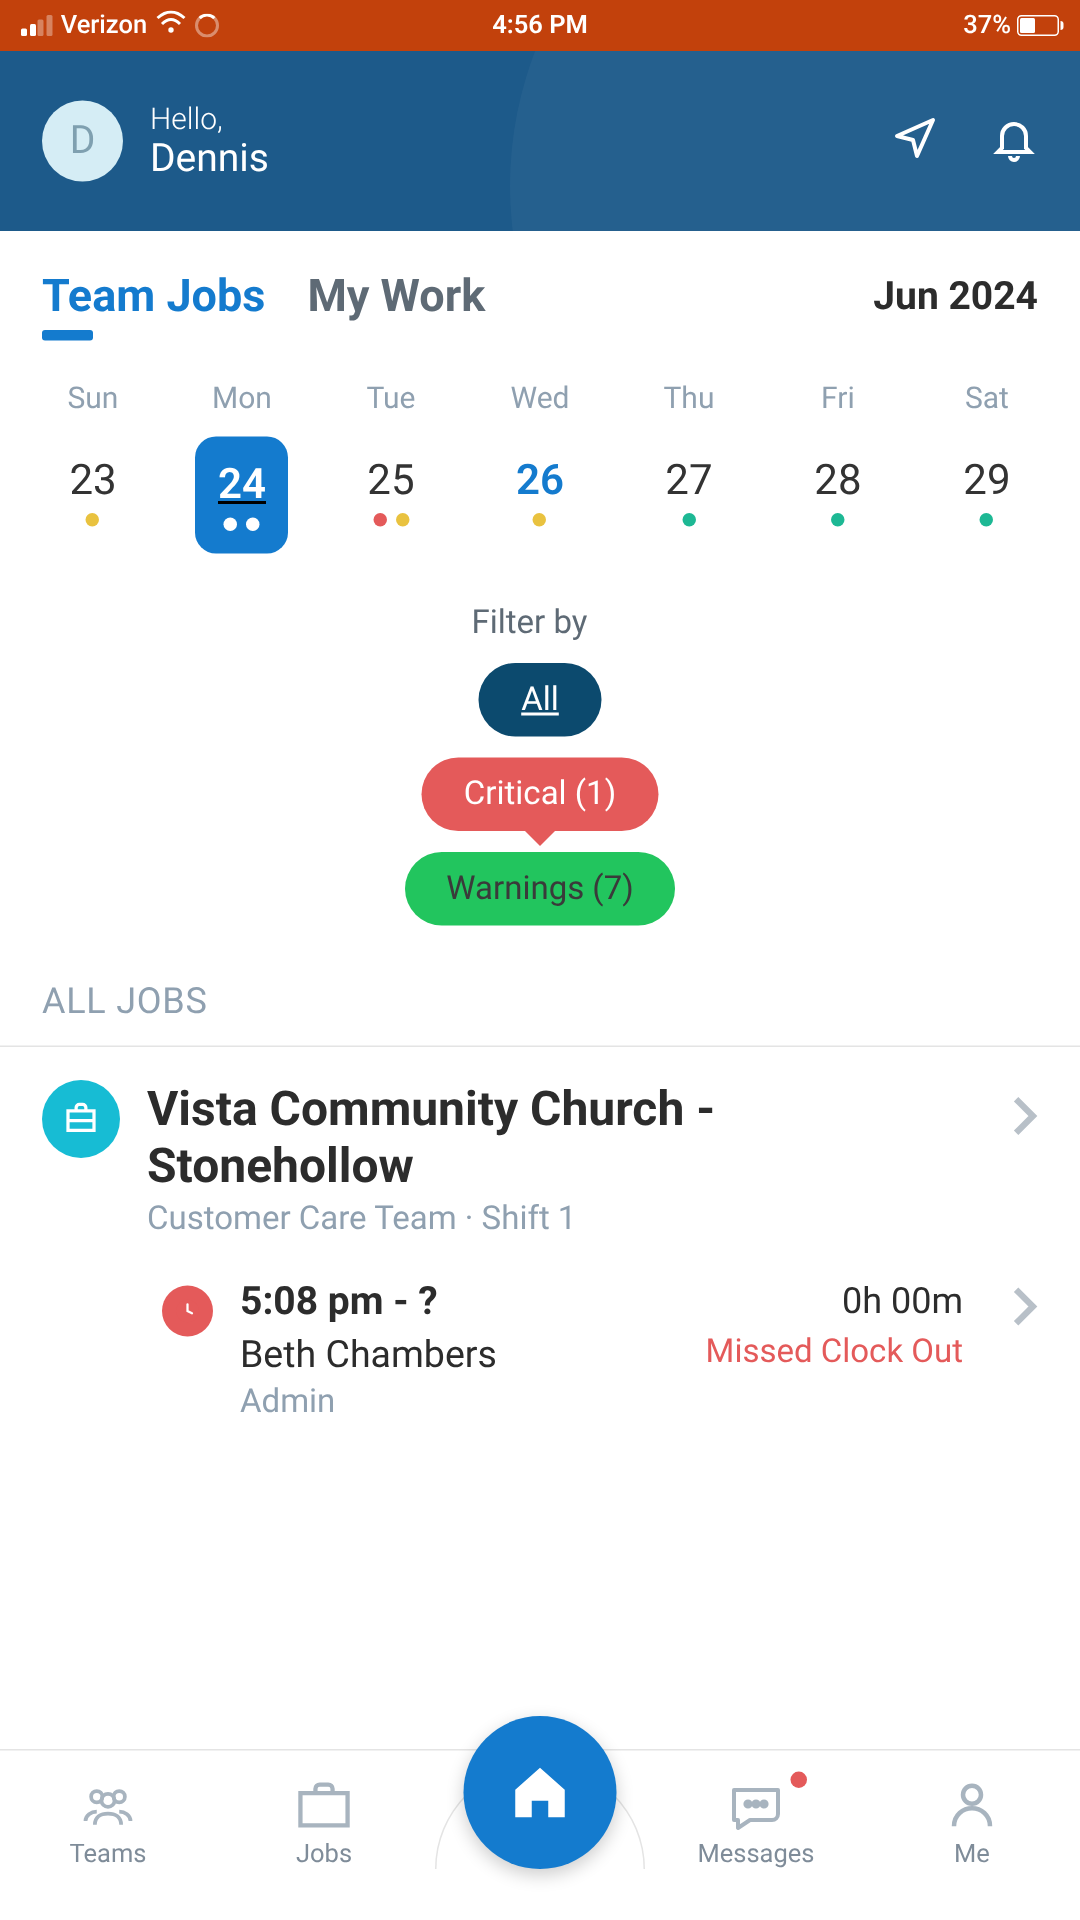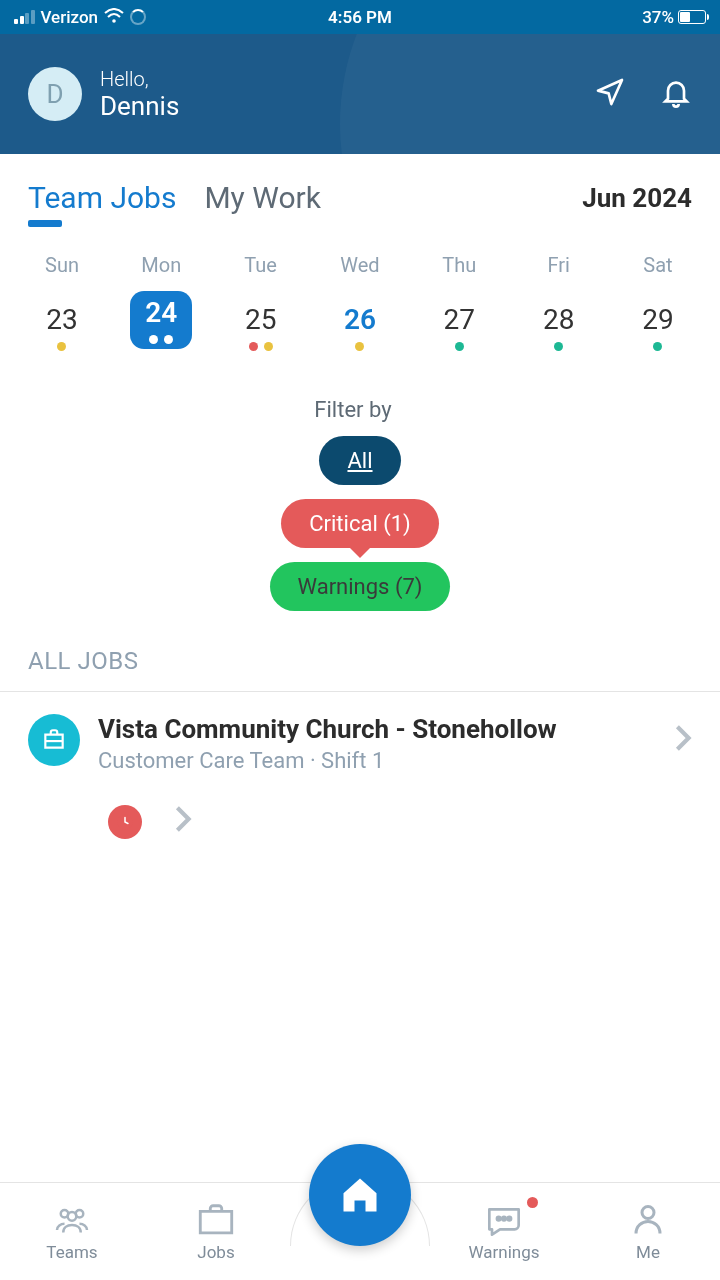--- a/index.html
+++ b/index.html
@@ -1,19 +1,19 @@
 <!DOCTYPE html>
 <html><head>
 <meta charset="utf-8">
 <style>
   * { box-sizing: border-box; margin: 0; padding: 0; font-family: -apple-system, BlinkMacSystemFont, "Segoe UI", Roboto, sans-serif; }
   body { width: 720px; height: 1280px; background: #fff; overflow: hidden; position: relative; }
 
   
-  .status-bar { height: 34px; background: #0369a1; color: #fff; display: flex; align-items: center; padding: 0 14px; font-size: 17px; font-weight: 500; }
+  .status-bar { height: 34px; background: #c2410c; color: #fff; display: flex; align-items: center; padding: 0 14px; font-size: 17px; font-weight: 500; }
   .status-left { display: flex; align-items: center; gap: 6px; flex: 1; }
   .status-center { flex: 1; text-align: center; font-weight: 600; }
   .status-right { flex: 1; text-align: right; display: flex; justify-content: flex-end; align-items: center; gap: 4px; }
   .signal-bars { display: inline-flex; align-items: flex-end; gap: 1.5px; }
   .signal-bars span { width: 4px; background: #fff; border-radius: 1px; }
   .signal-bars span:nth-child(1){height:5px;}
   .signal-bars span:nth-child(2){height:8px;}
   .signal-bars span:nth-child(3){height:11px;opacity:.35;}
   .signal-bars span:nth-child(4){height:14px;opacity:.35;}
   .wifi-arc { font-size: 18px; }
@@ -27,33 +27,33 @@
   .header-circle { position:absolute; right:-120px; top:-160px; width:500px; height:500px; border-radius:50%; background: rgba(255,255,255,.04); }
   .avatar { width:54px; height:54px; border-radius:50%; background:#d5edf5; color:#7fa0b0; display:flex; align-items:center; justify-content:center; font-size:26px; font-weight:400; margin-right:18px; z-index:1; }
   .greet { color:#fff; z-index:1; }
   .greet .hello { font-size:20px; font-weight:300; }
   .greet .name { font-size:26px; font-weight:400; }
   .header-icons { margin-left:auto; display:flex; gap:34px; z-index:1; }
   .hicon svg { width:32px; height:32px; stroke:#fff; fill:none; stroke-width:2; }
 
   
   .tabs-row { display:flex; align-items:center; padding: 26px 28px 8px; }
-  .tab { font-size:30px; font-weight:400; color:#5e6a75; margin-right:28px; position:relative; }
+  .tab { font-size:30px; font-weight:700; color:#5e6a75; margin-right:28px; position:relative; }
   .tab.active { color:#147bce; }
   .tab.active::after { content:""; position:absolute; left:0; bottom:-12px; width:34px; height:7px; background:#147bce; border-radius:2px; }
   .month { margin-left:auto; font-size:26px; font-weight:700; color:#2c2c2c; }
 
   
   .cal { display:flex; justify-content:space-between; padding: 30px 20px 24px; }
   .day { width:84px; display:flex; flex-direction:column; align-items:center; gap:14px; }
   .day-name { font-size:20px; color:#8fa0b0; }
   .day-num-wrap { height:72px; display:flex; flex-direction:column; align-items:center; justify-content:center; }
   .day-num { font-size:28px; color:#333; }
   .day.hl .day-num { color:#147bce; font-weight:600; }
-  .day.sel .day-num-wrap { width:62px; height:58px; background:#147bce; border-radius:14px; }
+  .day.sel .day-num-wrap { width:62px; height:78px; background:#147bce; border-radius:14px;text-decoration:underline; }
   .day.sel .day-num { color:#fff; font-weight:600; }
   .dots { display:flex; gap:6px; margin-top:6px; }
   .dot { width:9px; height:9px; border-radius:50%; }
   .dot.y { background:#e9c23f; }
   .dot.r { background:#e45a5a; }
   .dot.g { background:#1db894; }
   .dot.w { background:#fff; }
 
   
   .filter-row { display:flex; align-items:center; gap:14px; padding: 10px 28px 24px; flex-direction: column; }
@@ -66,21 +66,21 @@
 
   
   .section-title { font-size:24px; color:#8fa0b0; padding: 12px 28px 16px; letter-spacing:.5px; }
   .divider { height:1px; background:#e4e4e4; }
 
   
   .job { padding: 22px 28px 10px; display:flex; gap:18px; }
   .job-icon { width:52px; height:52px; border-radius:50%; background:#17bcd4; display:flex; align-items:center; justify-content:center; flex-shrink:0; }
   .job-icon svg { width:26px; height:26px; fill:#fff; }
   .job-body { flex:1; }
-  .job-title { font-size:26px; font-weight:700; color:#2c2c2c; }
+  .job-title { font-size:32px; font-weight:700; color:#2c2c2c; }
   .job-sub { font-size:23px; color:#5e6a75; margin-top:2px; }
   .job-meta { font-size:22px; color:#8fa0b0; margin-top:4px; }
   .job-chevron { align-self:flex-start; margin-top:10px; }
 
   
   .shift { padding: 18px 28px 10px 108px; display:flex; gap:18px; }
   .shift-icon { width:34px; height:34px; border-radius:50%; background:#e45a5a; display:flex; align-items:center; justify-content:center; flex-shrink:0; margin-top:4px; }
   .shift-icon svg { width:18px; height:18px; fill:#fff; }
   .shift-body { flex:1; display:flex; }
   .shift-left {}
@@ -88,21 +88,21 @@
   .shift-person { font-size:25px; color:#2c2c2c; margin-top:6px; }
   .shift-role { font-size:22px; color:#8fa0b0; margin-top:4px; }
   .shift-right { margin-left:auto; text-align:right; display:flex; flex-direction:column; align-items:flex-end; gap:8px; }
   .shift-dur { font-size:24px; color:#2c2c2c; }
   .shift-alert { font-size:22px; color:#e45a5a; }
   .shift-chevron { margin-left:14px; margin-top:4px; }
 
   .chevron svg { width:18px; height:28px; stroke:#b8c0c8; fill:none; stroke-width:3; }
 
   
-  .nav { position:absolute; bottom:0; left:0; right:0; height:98px; background:#fff; border-top:1px solid #e4e4e4; display:flex; }
+  .nav { position:absolute; bottom:16px; left:0; right:0; height:98px; background:#fff; border-top:1px solid #e4e4e4; display:flex; }
   .nav-item { flex:1; display:flex; flex-direction:column; align-items:center; justify-content:center; gap:4px; position:relative; }
   .nav-item svg { width:40px; height:36px; stroke:#a8b4bf; fill:none; stroke-width:2; }
   .nav-item .label { font-size:17px; color:#7f8c99; }
   .nav-center { position:absolute; bottom:34px; left:50%; transform:translateX(-50%); width:102px; height:102px; border-radius:50%; background:#147bce; display:flex; align-items:center; justify-content:center; box-shadow: 0 4px 12px rgba(0,0,0,.2); z-index:2; }
   .nav-center svg { width:44px; height:44px; fill:#fff; }
   .nav-cutout { position:absolute; bottom:34px; left:50%; transform:translateX(-50%); width:140px; height:70px; border-radius:70px 70px 0 0; background:#fff; border:1px solid #e4e4e4; border-bottom:none; z-index:1; }
   .badge { position:absolute; top:14px; right:38px; width:11px; height:11px; background:#e45a5a; border-radius:50%; }
 </style>
 </head>
 <body>
@@ -258,20 +258,31 @@
   </div>
 </div>
 
 <div class="shift">
   <div class="shift-icon">
     <svg viewBox="0 0 24 24">
         <circle cx="12" cy="12" r="10" fill="#e45a5a"></circle>
         <path d="M12 6v6l4 2" stroke="#fff" stroke-width="2" fill="none" stroke-linecap="round"></path>
       </svg>
   </div>
+  <div class="shift-body">
+    <div class="shift-left">
+      <div class="shift-time">5:08 pm - ?</div>
+      <div class="shift-person">Beth Chambers</div>
+      <div class="shift-role">Admin</div>
+    </div>
+    <div class="shift-right">
+      <div class="shift-dur">0h 00m</div>
+      <div class="shift-alert">Missed Clock Out</div>
+    </div>
+  </div>
   <div class="chevron shift-chevron">
     <svg viewBox="0 0 12 20">
         <path d="M2 2 L10 10 L2 18"></path>
       </svg>
   </div>
 </div>
 
 <div class="nav-cutout"></div>
 <div class="nav-center">
   <svg viewBox="0 0 24 24">
@@ -296,21 +307,21 @@
   </div>
   <div class="nav-item"></div>
   <div class="nav-item">
     <svg viewBox="0 0 30 24">
         <path d="M4 4h22a0 0 0 0 1 0 0v12a3 3 0 0 1-3 3H12l-6 4v-4H4a0 0 0 0 1 0 0V4z" stroke-linejoin="round"></path>
         <circle cx="11" cy="11" r="1.3" fill="#a8b4bf"></circle>
         <circle cx="15" cy="11" r="1.3" fill="#a8b4bf"></circle>
         <circle cx="19" cy="11" r="1.3" fill="#a8b4bf"></circle>
       </svg>
     <span class="badge"></span>
-    <div class="label">Warnings</div>
+    <div class="label">Messages</div>
   </div>
   <div class="nav-item">
     <svg viewBox="0 0 24 24">
         <circle cx="12" cy="7" r="4"></circle>
         <path d="M4 21c0-5 4-8 8-8s8 3 8 8"></path>
       </svg>
     <div class="label">Me</div>
   </div>
 </div>
 

